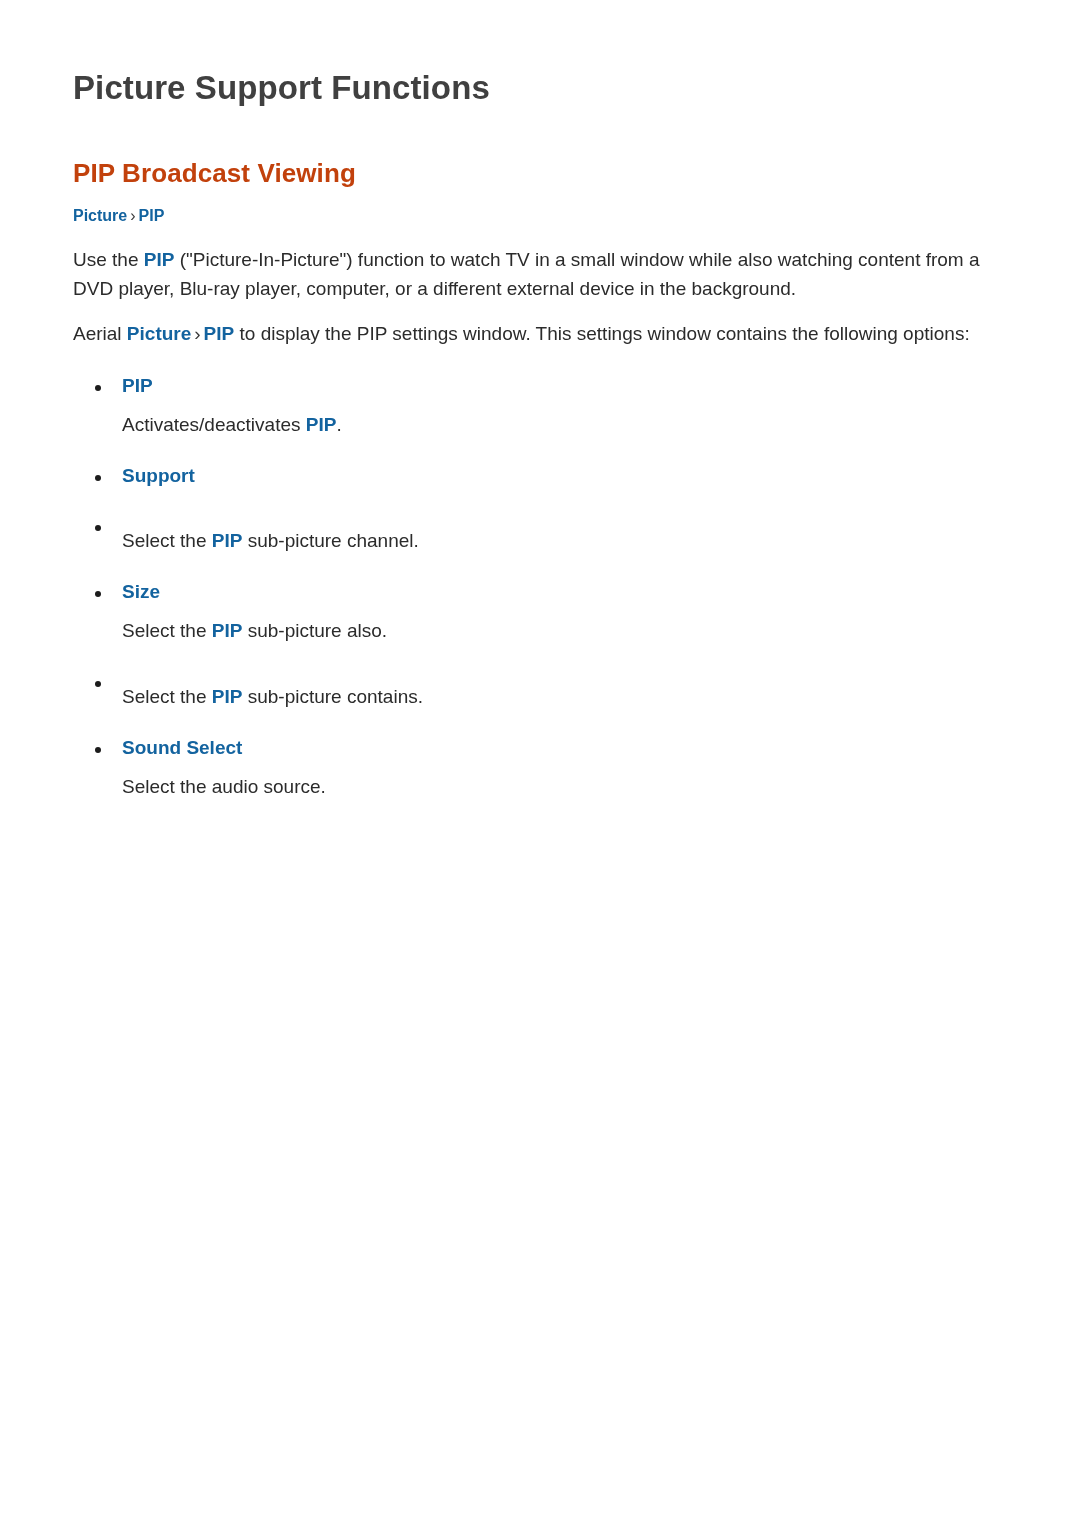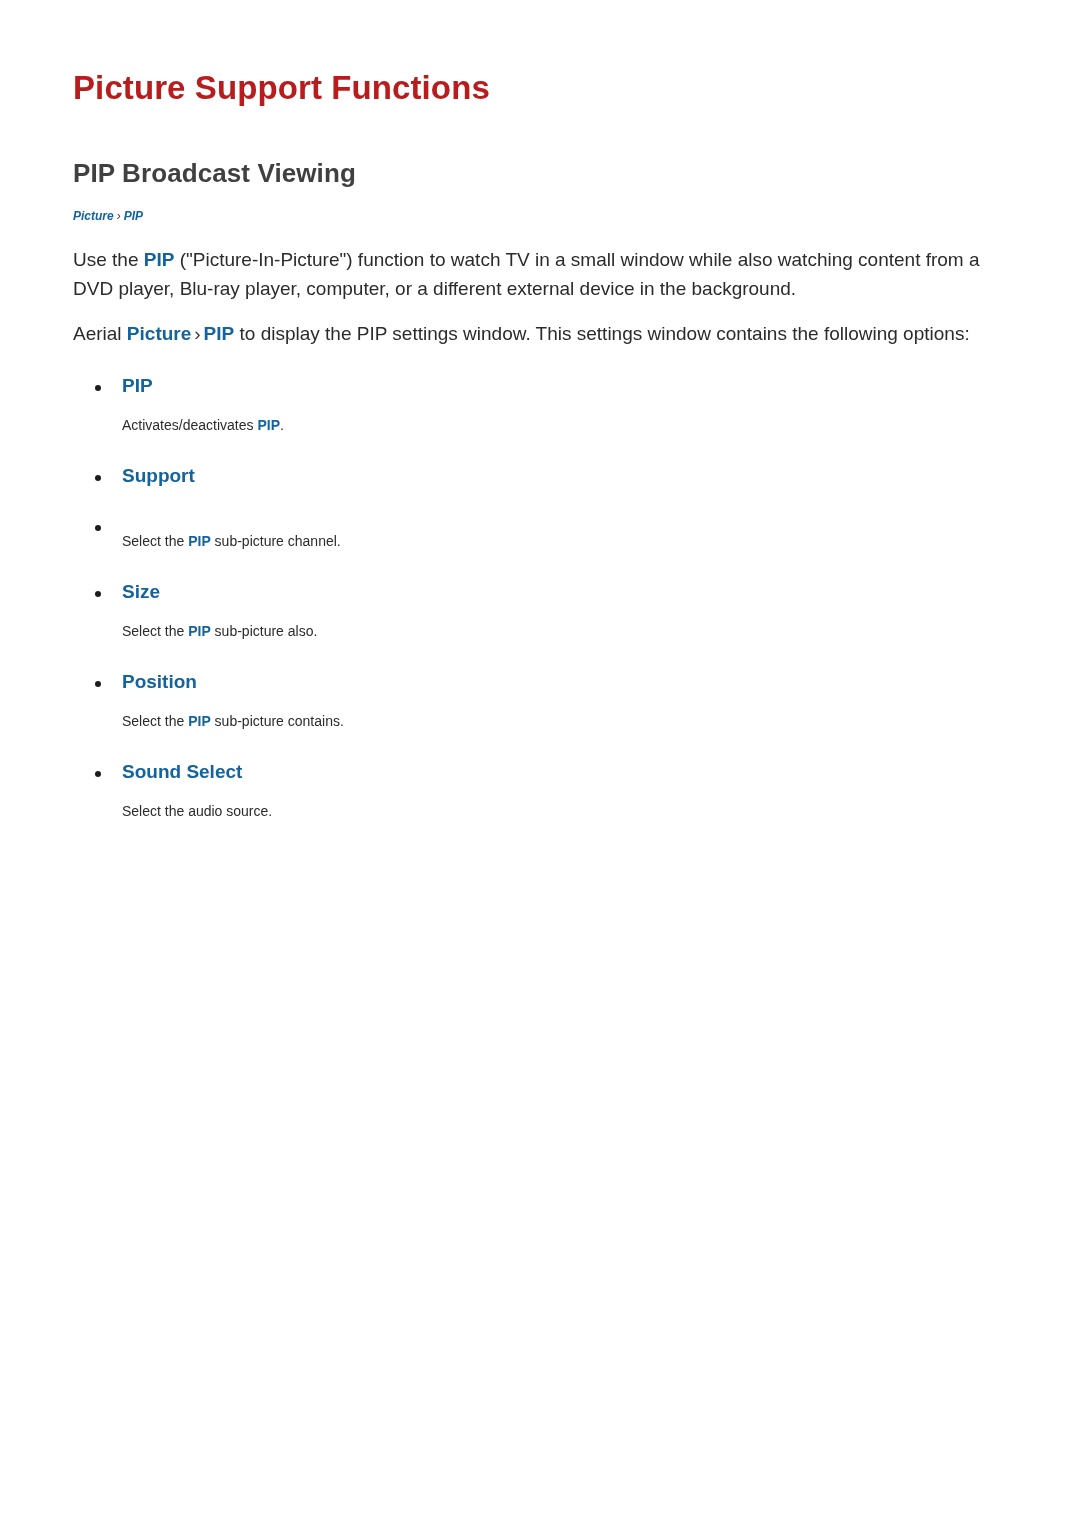--- a/index.html
+++ b/index.html
@@ -25,42 +25,41 @@
     box-sizing: border-box;
     padding: 0 73px;
   }
 
   .page-title {
     margin: 0;
     padding-top: 68px;
     font-size: 33px;
     line-height: 40px;
     font-weight: bold;
-    color: #b91c1c;
+    color: #404040;
     letter-spacing: 0.1px;
   }
 
   .section-title {
     margin: 0;
     padding-top: 49px;
     font-size: 26px;
     line-height: 32px;
     font-weight: bold;
-    color: #404040;
+    color: #c2410c;
     letter-spacing: 0.1px;
   }
 
   .breadcrumb {
     margin: 0;
     padding-top: 16px;
-    font-size: 12px;
+    font-size: 16px;
     line-height: 22px;
     font-weight: bold;
     color: #13639f;
-    font-style: italic;
   }
   .breadcrumb .sep {
     color: #3a3a3a;
     font-weight: normal;
     padding: 0 3px;
   }
 
   .body-text {
     margin: 0;
     padding-top: 18px;
@@ -101,21 +100,21 @@
   .opt-label {
     margin: 0;
     font-size: 19px;
     line-height: 24px;
     font-weight: bold;
     color: #13639f;
   }
   .opt-desc {
     margin: 0;
     padding-top: 14px;
-    font-size: 14px;
+    font-size: 19px;
     line-height: 26px;
     color: #2b2b2b;
   }
 </style>
 </head>
 <body>
 
 <div class="page">
 
   <h1 class="page-title">Picture Support Functions</h1>
@@ -149,21 +148,20 @@
     </li>
 
     <li class="opt-item">
       <span class="dot"></span>
       <p class="opt-label">Size</p>
       <p class="opt-desc"><span>Select the </span><span class="hl">PIP</span><span> sub-picture also.</span></p>
     </li>
 
     <li class="opt-item">
       <span class="dot"></span>
-      <p class="opt-label">Position</p>
       <p class="opt-desc"><span>Select the </span><span class="hl">PIP</span><span> sub-picture contains.</span></p>
     </li>
 
     <li class="opt-item">
       <span class="dot"></span>
       <p class="opt-label">Sound Select</p>
       <p class="opt-desc"><span>Select the audio source.</span><span class="hl"></span><span></span></p>
     </li>
 
   </ul>

